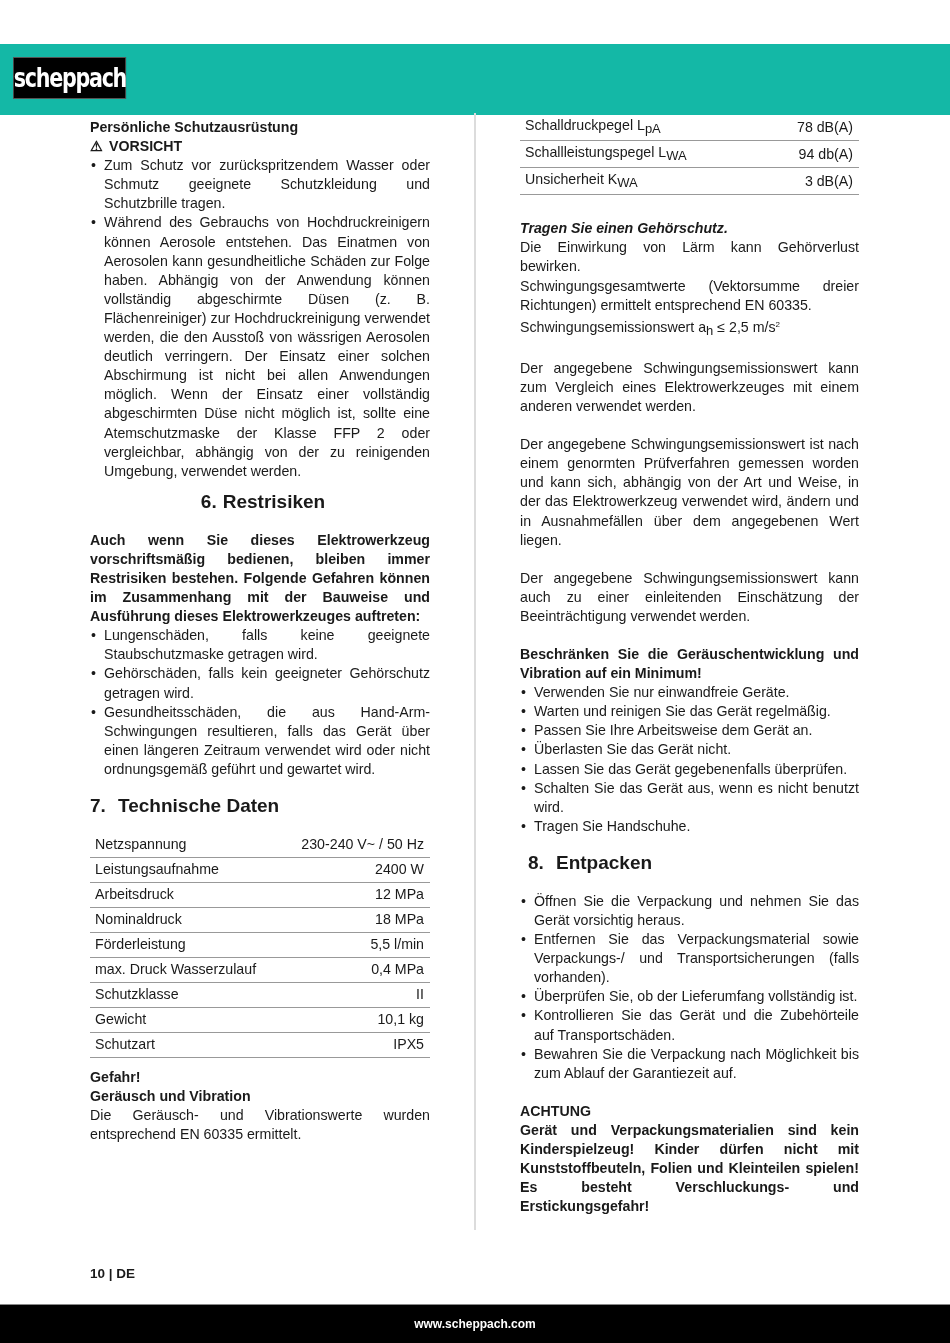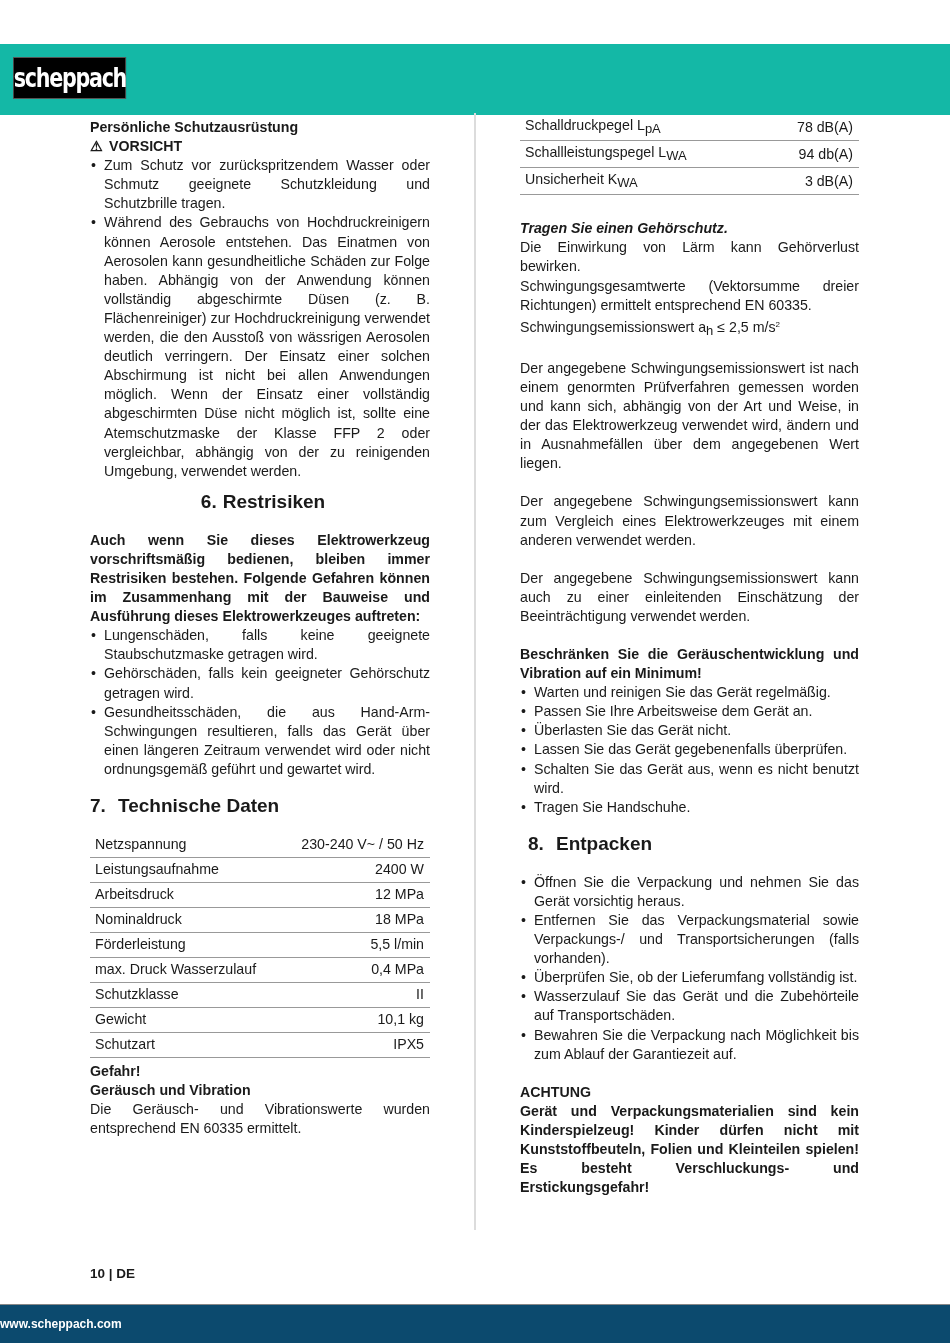--- a/index.html
+++ b/index.html
@@ -16,21 +16,21 @@
   ul { list-style:none; margin:0; padding:0; }
   ul li { position:relative; padding-left:14px; text-align:justify; }
   ul li::before { content:"•"; position:absolute; left:1px; top:0; }
   h2 { font-size:19px; font-weight:bold; margin:0; line-height:24px; }
   h2 .num { display:inline-block; width:28px; }
   table { border-collapse:collapse; width:100%; font-size:14.2px; }
   td { padding:2px 6px 2px 5px; height:20px; border-bottom:1.5px solid #999; }
   td.v { text-align:right; }
   sub { font-size:13px; vertical-align:-3px; }
   sup { font-size:8px; vertical-align:5px; }
-  .footer { position:absolute; left:0; top:1304px; width:950px; height:39px; background:#0c4a6e; color:#fff; font-size:12px; font-weight:bold; line-height:39px; border-top:1px solid #888; }
+  .footer { position:absolute; left:0; top:1304px; width:950px; height:39px; background:#000000; color:#fff; text-align:center; font-size:12px; font-weight:bold; line-height:39px; border-top:1px solid #888; }
   .pagenum { position:absolute; left:90px; top:1266px; font-size:13.5px;font-weight:bold; }
   .warn-icon { display:inline-block; width:15px; }
 </style>
 </head>
 <body>
 
 <div class="topbar">
   <div class="logo">scheppach</div>
 </div>
 
@@ -89,21 +89,21 @@
           <td>Gewicht</td>
           <td class="v">10,1 kg</td>
         </tr>
         <tr>
           <td>Schutzart</td>
           <td class="v">IPX5</td>
         </tr>
       </tbody>
   </table>
 
-  <p class="b" style="margin-top:4px;">Gefahr!</p>
+  <p class="b" style="margin-top:10px;">Gefahr!</p>
   <p class="b">Geräusch und Vibration</p>
   <p class="j">Die Geräusch- und Vibrationswerte wurden entsprechend EN 60335 ermittelt.</p>
 </div>
 
 <div class="col col-right" style="top:114px;">
   <table style="margin-left:0;">
     <tbody id="noise-body">
         <tr>
           <td><span>Schalldruckpegel L</span><sub>pA</sub></td>
           <td class="v">78 dB(A)</td>
@@ -117,41 +117,42 @@
           <td class="v">3 dB(A)</td>
         </tr>
       </tbody>
   </table>
 
   <p class="b" style="margin-top:24px;font-style:italic;">Tragen Sie einen Gehörschutz.</p>
   <p class="j">Die Einwirkung von Lärm kann Gehörverlust bewirken.</p>
   <p class="j">Schwingungsgesamtwerte (Vektorsumme dreier Richtungen) ermittelt entsprechend EN 60335.</p>
   <p><span>Schwingungsemissionswert a</span><sub>h</sub><span> ≤ 2,5 m/s</span><sup>2</sup></p>
 
+  <p class="j" style="margin-top:19px;">Der angegebene Schwingungsemissionswert kann zum Vergleich eines Elektrowerkzeuges mit einem anderen verwendet werden.</p>
   <p class="j" style="margin-top:19px;">Der angegebene Schwingungsemissionswert ist nach einem genormten Prüfverfahren gemessen worden und kann sich, abhängig von der Art und Weise, in der das Elektrowerkzeug verwendet wird, ändern und in Ausnahmefällen über dem angegebenen Wert liegen.</p>
-  <p class="j" style="margin-top:19px;">Der angegebene Schwingungsemissionswert kann zum Vergleich eines Elektrowerkzeuges mit einem anderen verwendet werden.</p>
   <p class="j" style="margin-top:19px;">Der angegebene Schwingungsemissionswert kann auch zu einer einleitenden Einschätzung der Beeinträchtigung verwendet werden.</p>
 
   <p class="b j" style="margin-top:19px;">Beschränken Sie die Geräuschentwicklung und Vibration auf ein Minimum!</p>
   <ul>
+    <li>Verwenden Sie nur einwandfreie Geräte.</li>
     <li>Warten und reinigen Sie das Gerät regelmäßig.</li>
     <li>Passen Sie Ihre Arbeitsweise dem Gerät an.</li>
     <li>Überlasten Sie das Gerät nicht.</li>
     <li>Lassen Sie das Gerät gegebenenfalls überprüfen.</li>
     <li>Schalten Sie das Gerät aus, wenn es nicht benutzt wird.</li>
     <li>Tragen Sie Handschuhe.</li>
   </ul>
 
   <h2 style="margin-top:15px;margin-left:8px;"><span class="num">8.</span><span>Entpacken</span></h2>
 
   <ul style="margin-top:17px;">
     <li>Öffnen Sie die Verpackung und nehmen Sie das Gerät vorsichtig heraus.</li>
     <li>Entfernen Sie das Verpackungsmaterial sowie Verpackungs-/ und Transportsicherungen (falls vorhanden).</li>
     <li>Überprüfen Sie, ob der Lieferumfang vollständig ist.</li>
-    <li>Wasserzulauf Sie das Gerät und die Zubehörteile auf Transportschäden.</li>
+    <li>Kontrollieren Sie das Gerät und die Zubehörteile auf Transportschäden.</li>
     <li>Bewahren Sie die Verpackung nach Möglichkeit bis zum Ablauf der Garantiezeit auf.</li>
   </ul>
 
   <p class="b" style="margin-top:19px;">ACHTUNG</p>
   <p class="b j">Gerät und Verpackungsmaterialien sind kein Kinderspielzeug! Kinder dürfen nicht mit Kunststoffbeuteln, Folien und Kleinteilen spielen! Es besteht Verschluckungs- und Erstickungsgefahr!</p>
 </div>
 
 <div class="pagenum">10 | DE</div>
 <div class="footer">
   <span>www.scheppach.com</span>

